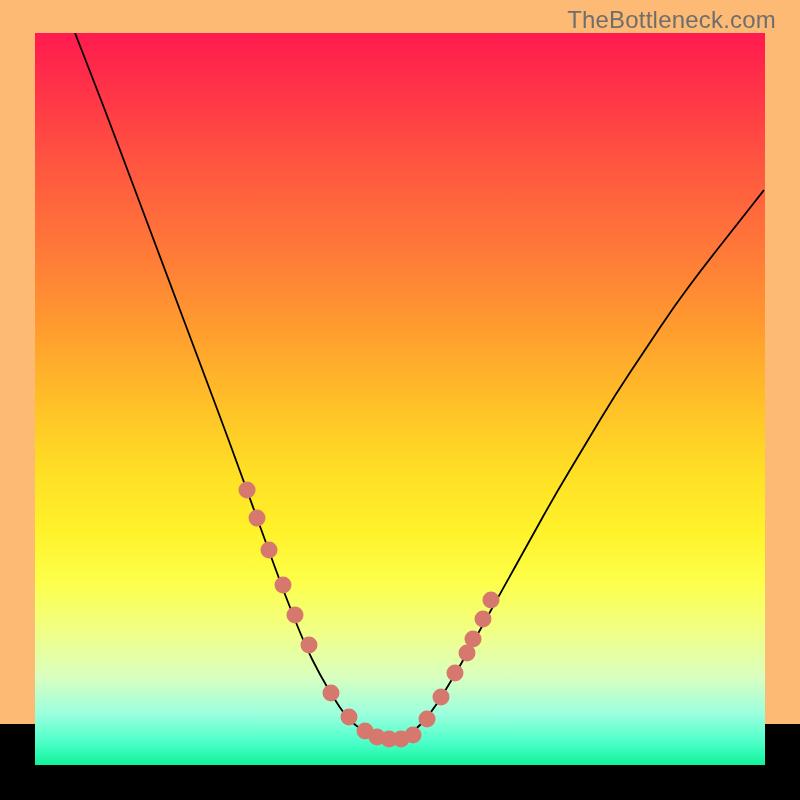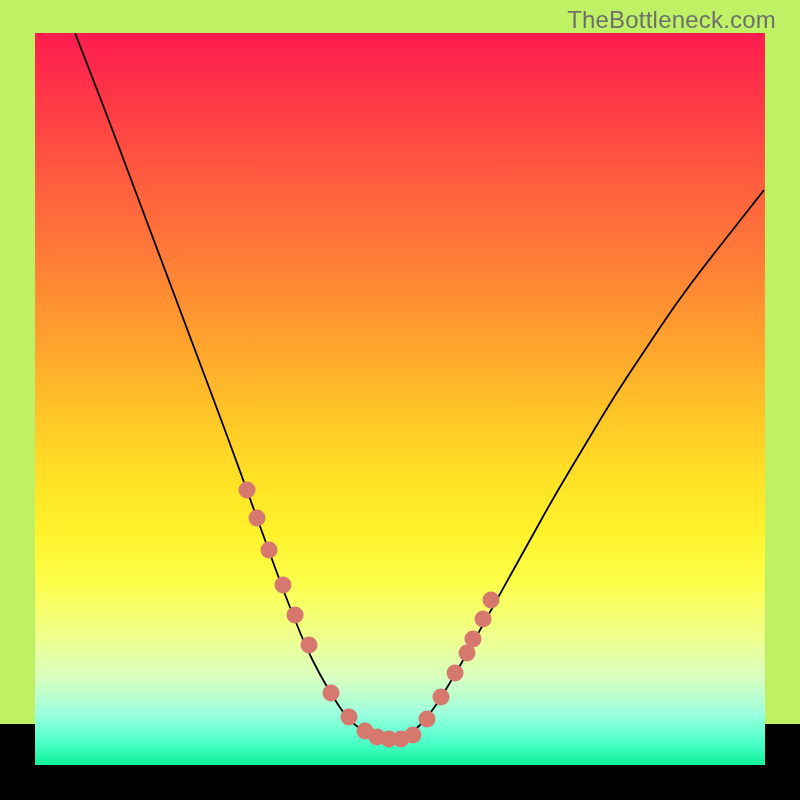--- a/index.html
+++ b/index.html
@@ -8,21 +8,21 @@
     width: 800px;
     height: 800px;
     overflow: hidden;
     background: #000;
     font-family: Arial, Helvetica, sans-serif;
   }
   .frame {
     position: absolute;
     left: 0; top: 0;
     width: 800px; height: 724px;
-    background: #bef264;
+    background: #fdba74;
   }
   .plot {
     position: absolute;
     left: 35px; top: 33px;
     width: 730px; height: 732px;
     
     background: linear-gradient(to bottom,
       #ff1b4e 0%,
       #ff3448 8%,
       #ff5640 18%,

